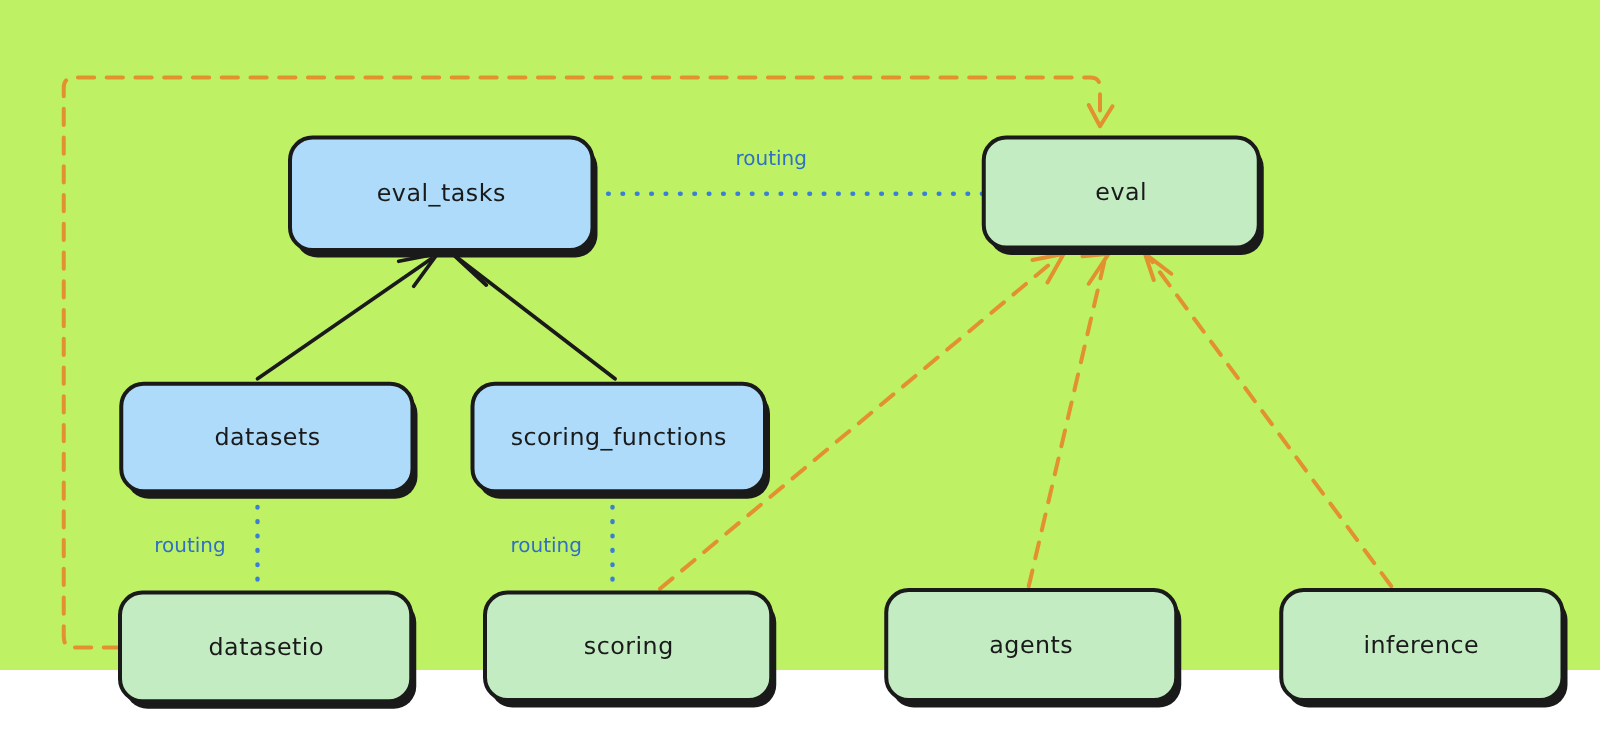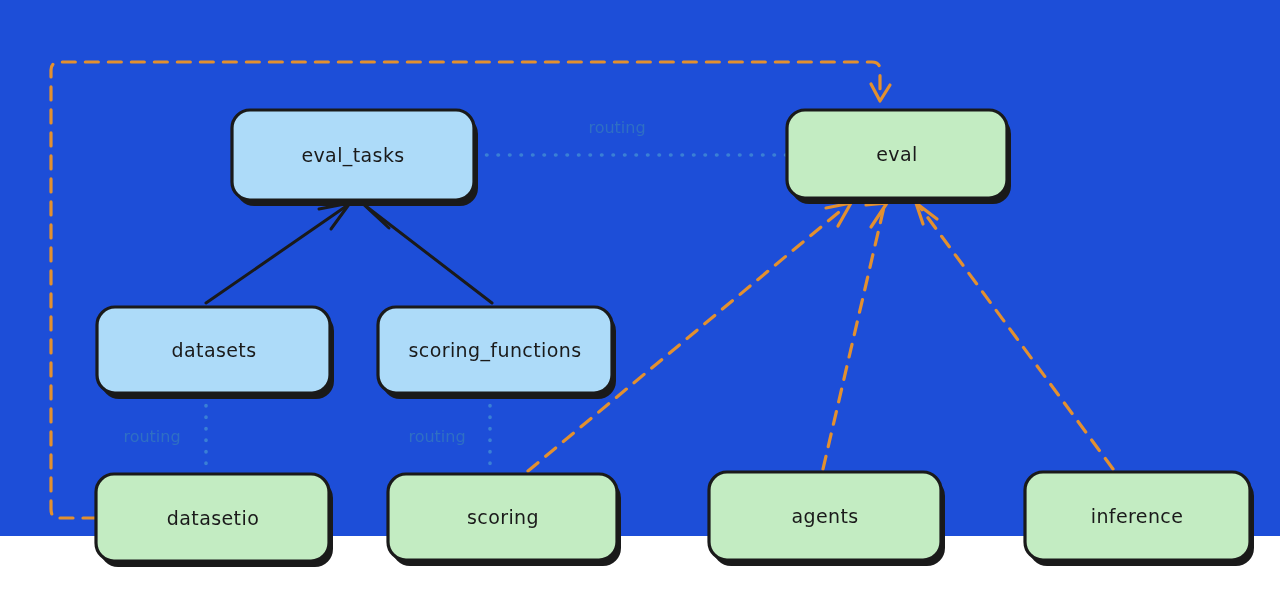--- a/index.html
+++ b/index.html
@@ -11,21 +11,21 @@
   body {
     width: 1280px;
     height: 596px;
     overflow: hidden;
     font-family: "DejaVu Sans", sans-serif;
   }
   #diagram-root {
     position: relative;
     width: 1280px;
     height: 536px;
-    background: #1d4ed8;
+    background: #bef264;
   }
   svg#diagram-svg {
     position: absolute;
     top: 0;
     left: 0;
     width: 1280px;
     height: 596px;
     display: block;
   }
   .node-shadow {

